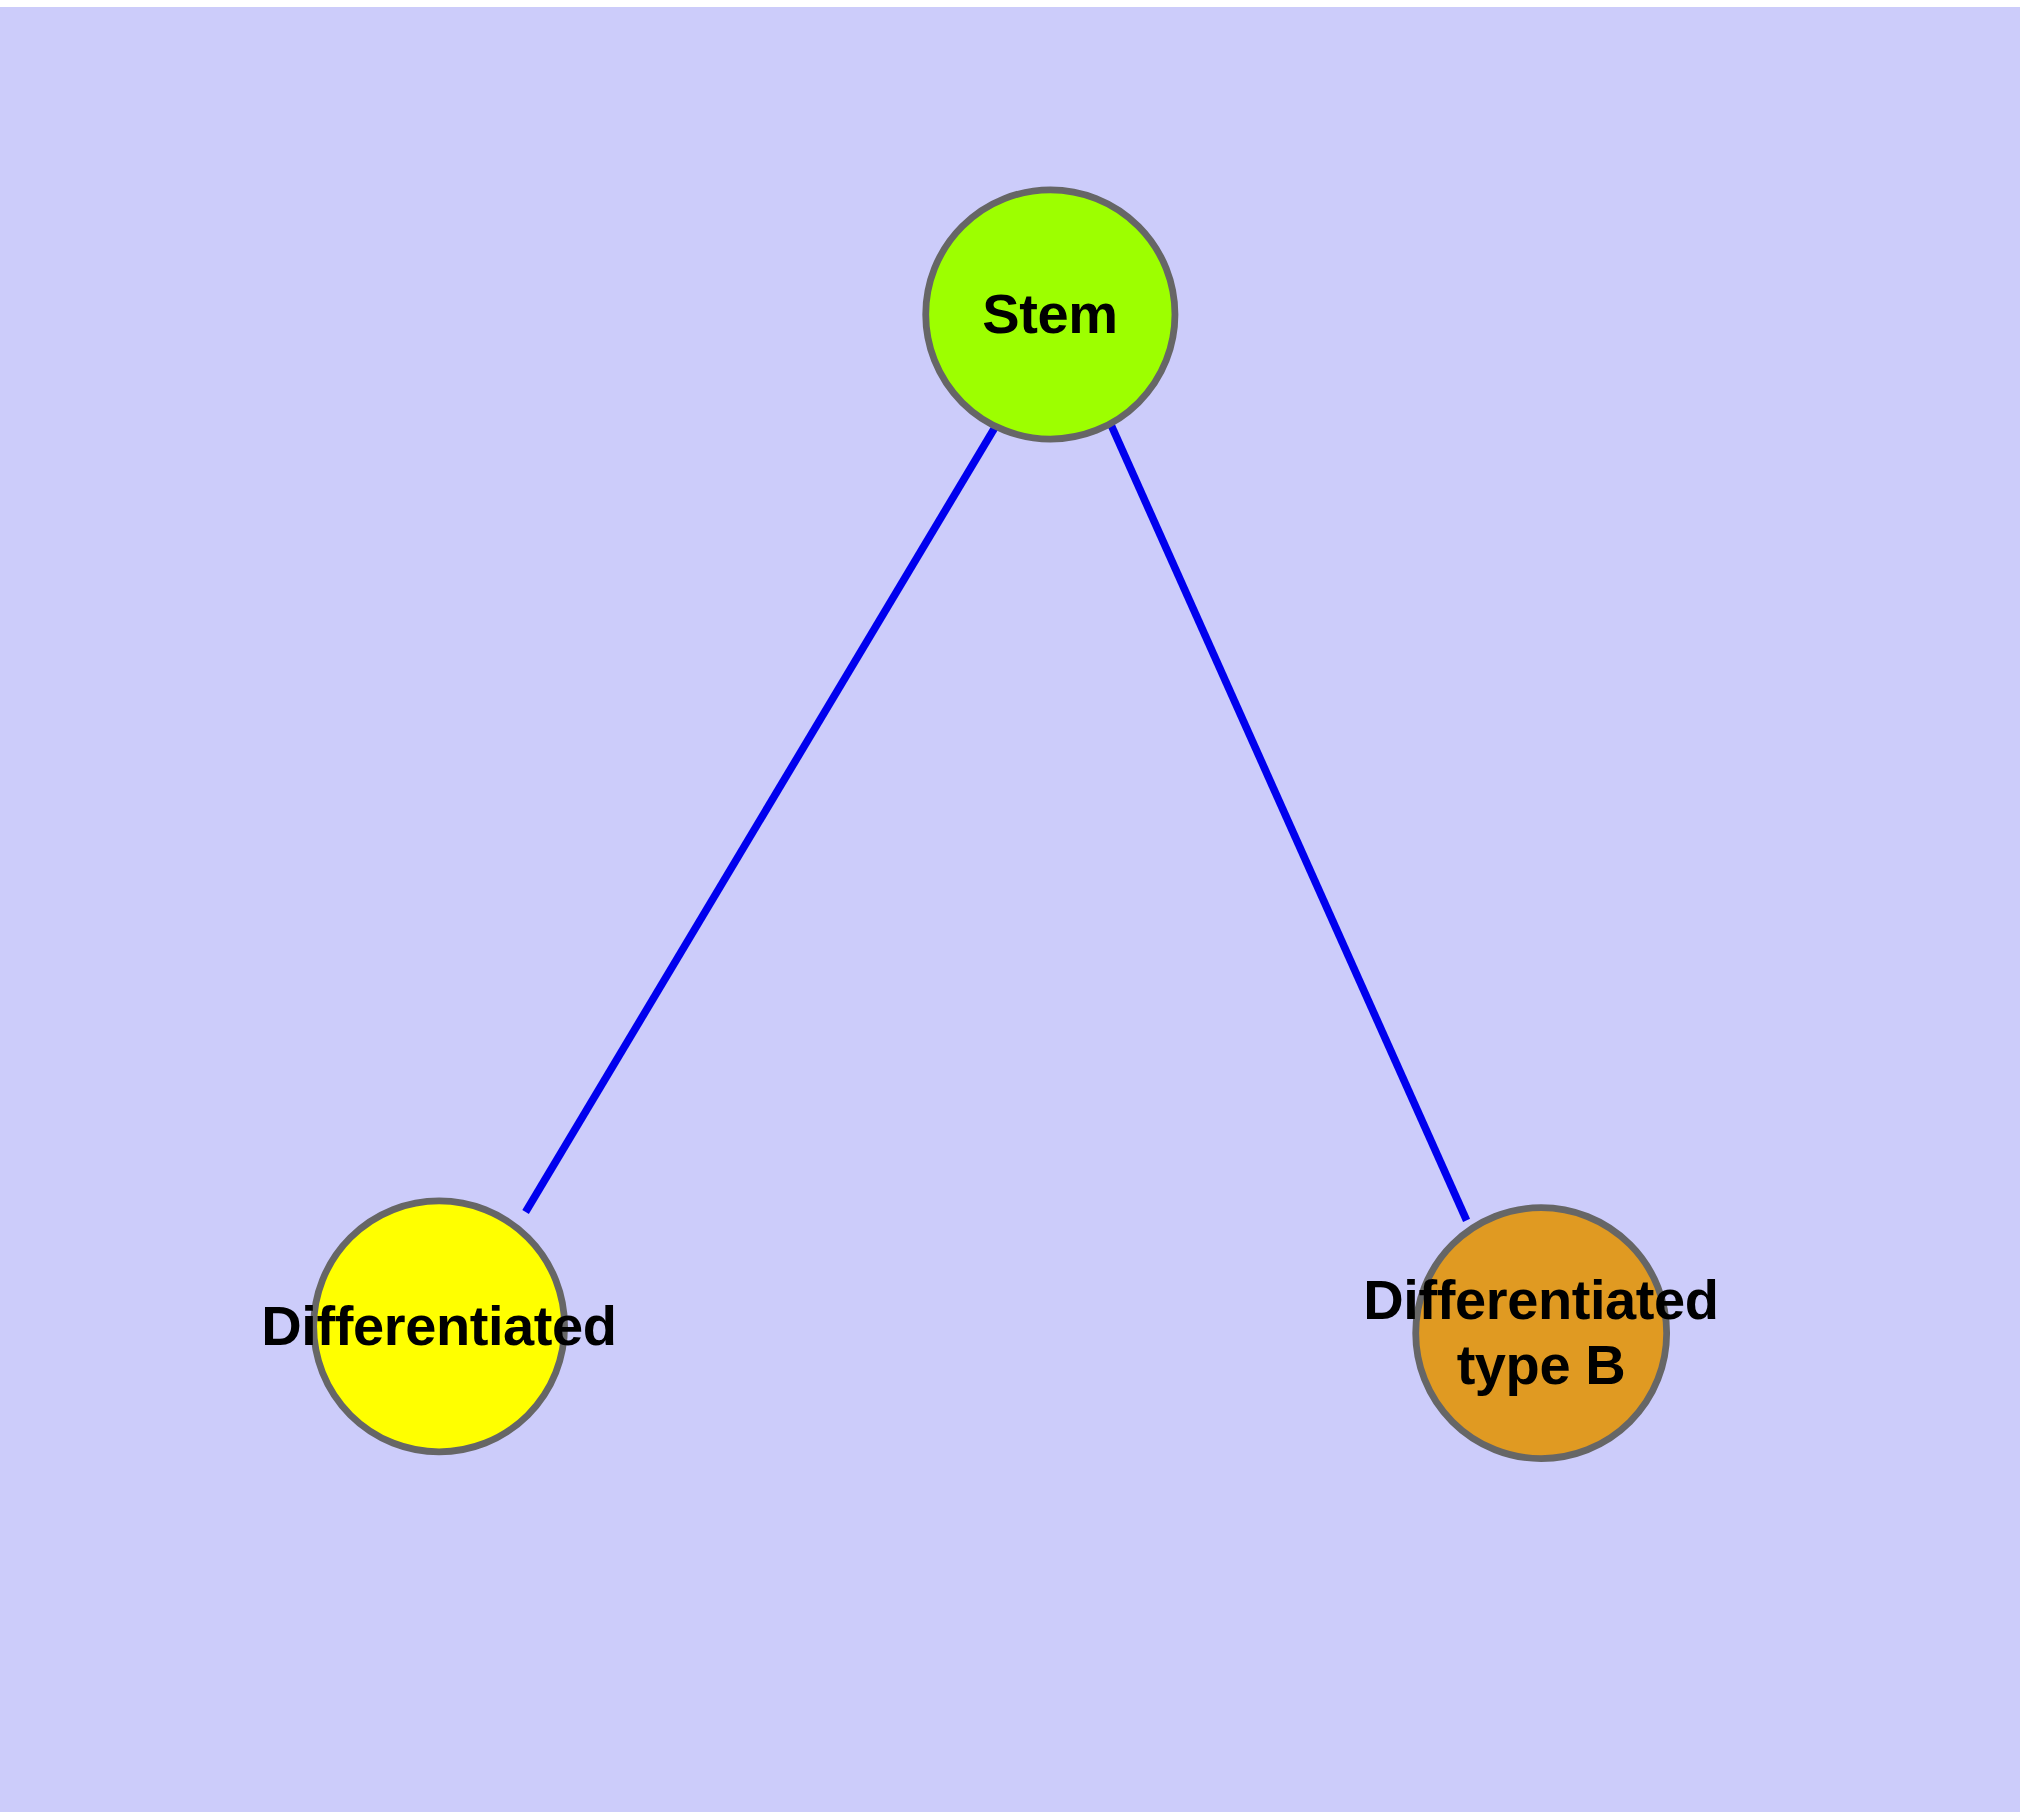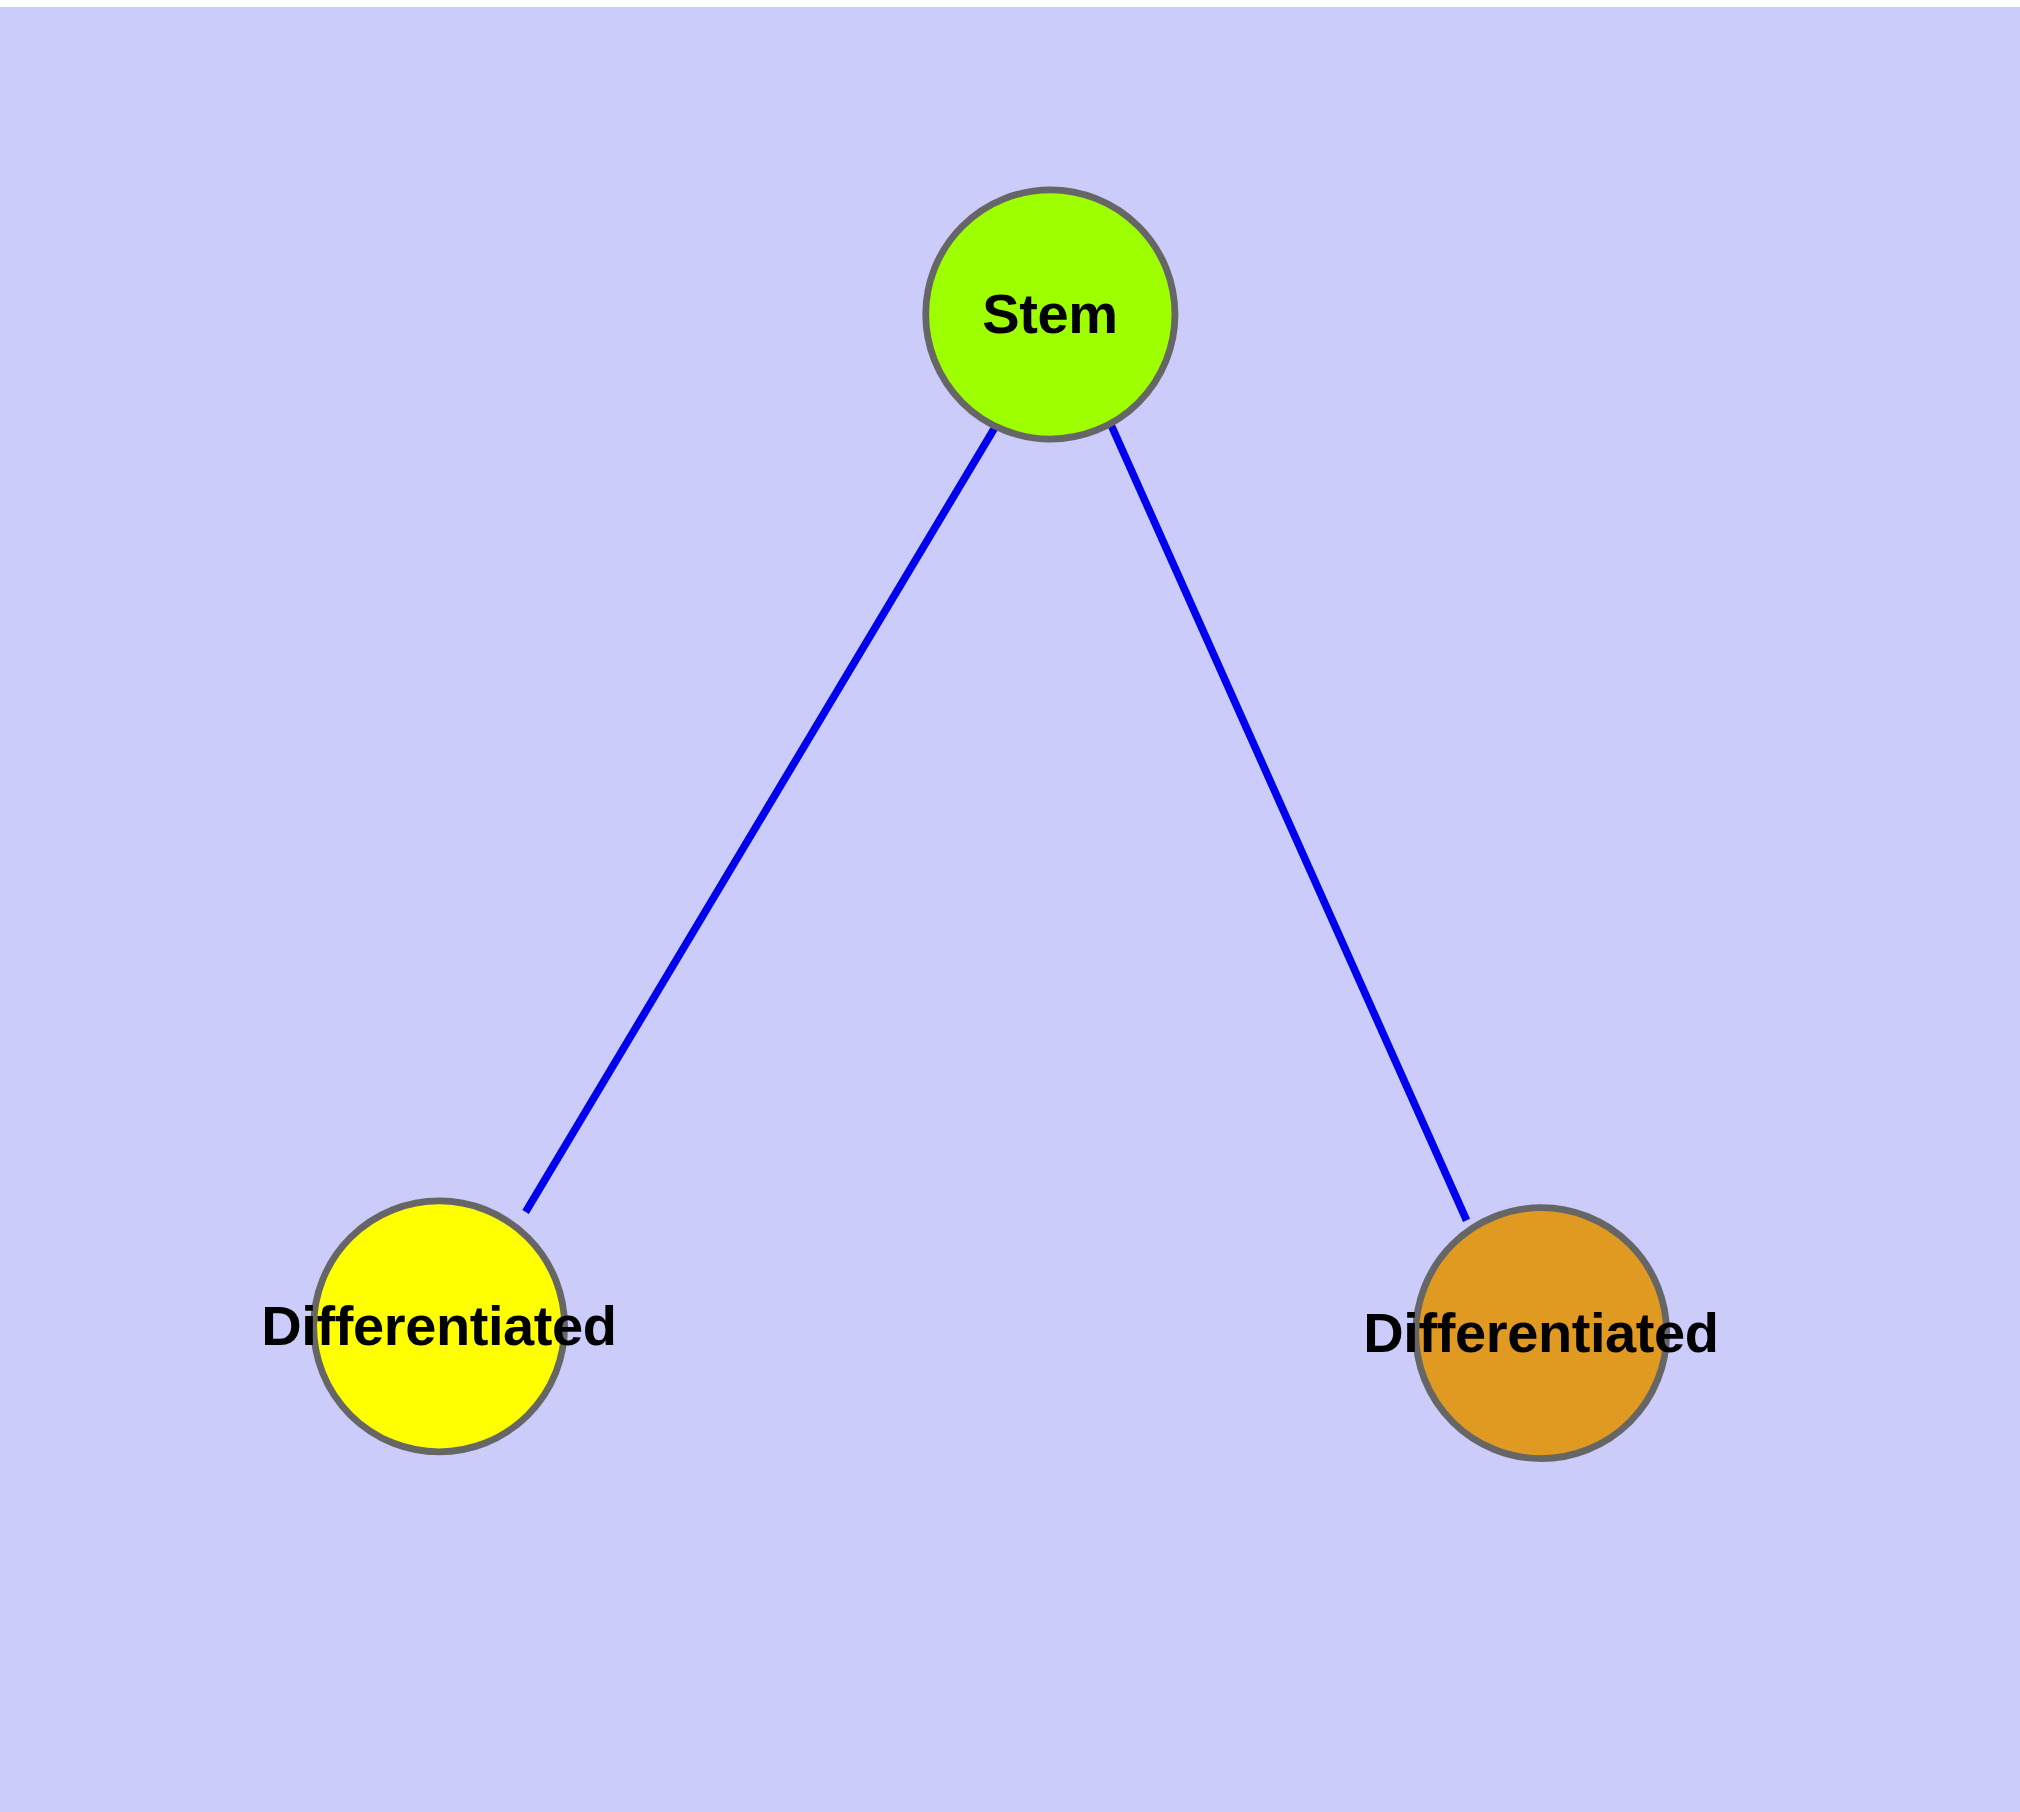--- a/index.html
+++ b/index.html
@@ -66,17 +66,18 @@
 
   <div id="label-layer">
       <div class="node-label" style="left: 1050px; top: 314px;">
         <div>Stem</div>
       </div>
       <div class="node-label" style="left: 439px; top: 1326px;">
         <div>Differentiated</div>
       </div>
       <div class="node-label" style="left: 1541px; top: 1333px;">
         <div>Differentiated</div>
+        <div>type B</div>
       </div>
     </div>
 
 </div>
 
 
 </body></html>

